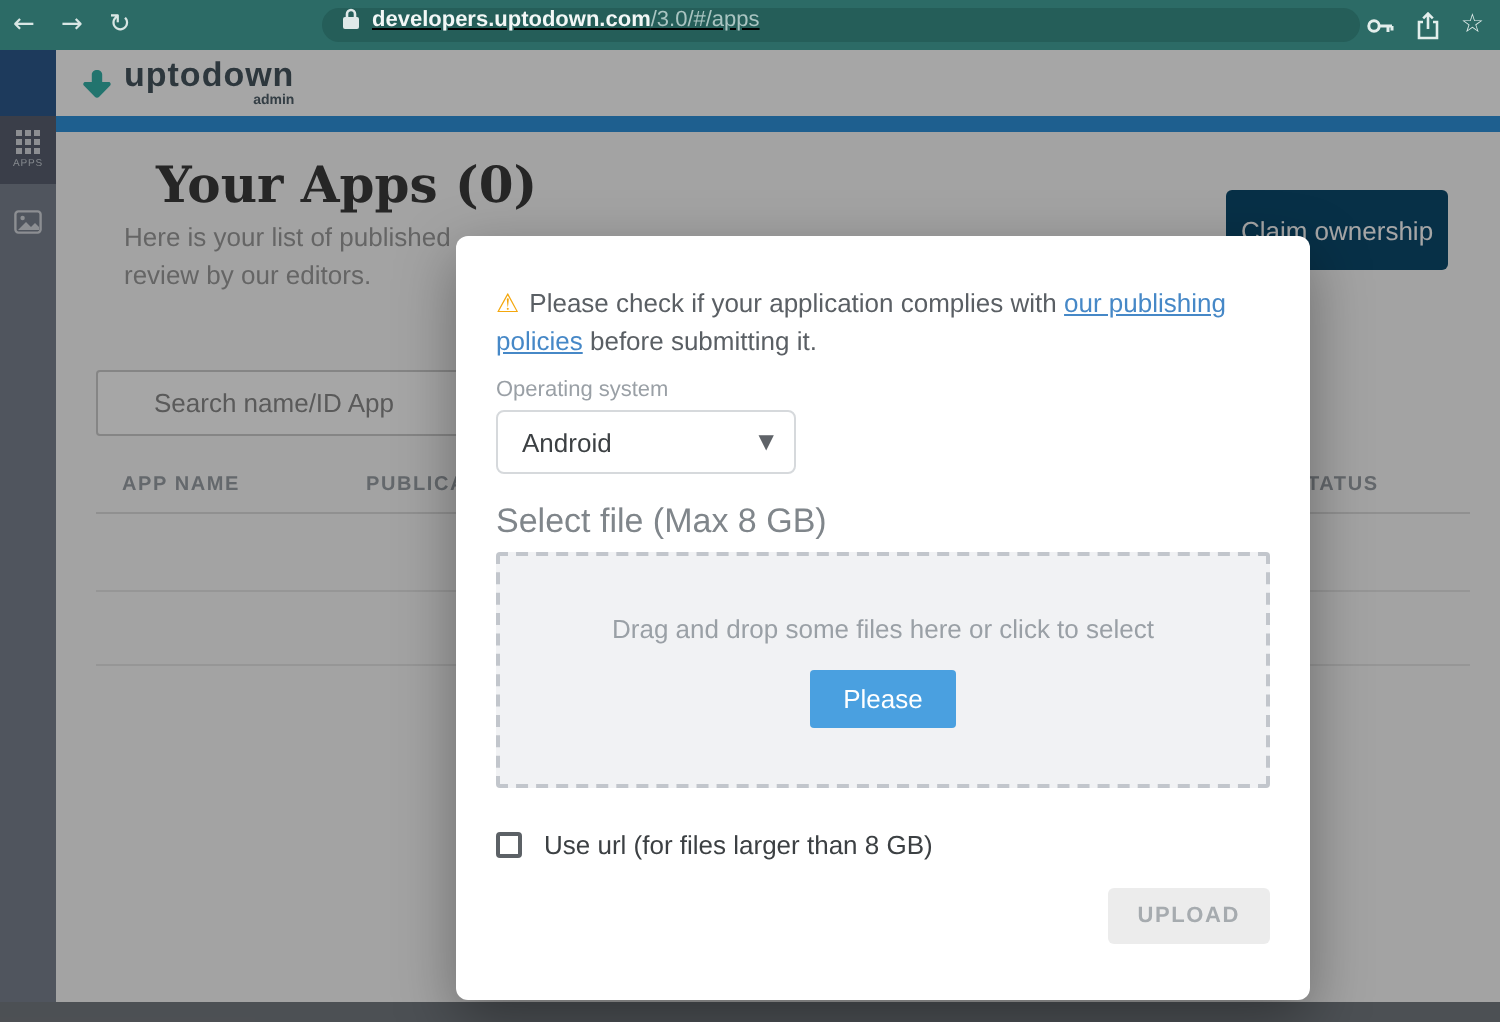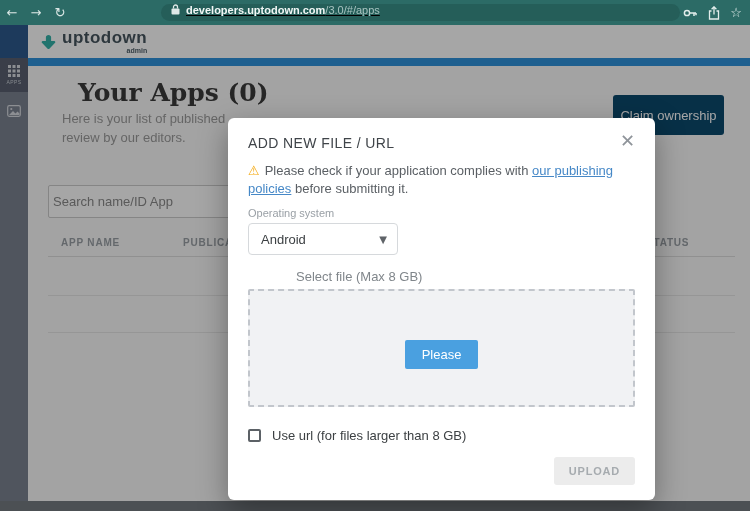--- a/index.html
+++ b/index.html
@@ -37,21 +37,21 @@
 
   .content { position:absolute; top:66px; left:28px; right:0; bottom:10px; background:#fafafa; }
   .page-title { position:absolute; left:50px; top:12px; font-family:"DejaVu Serif", serif;
     font-weight:bold; font-size:25px; color:#3b3b3b; }
   .page-subtitle { position:absolute; left:34px; top:43px; font-size:13px; color:#9c9c9c; line-height:19px; }
   .claim-btn { position:absolute; right:26px; top:29px; width:111px; height:40px; background:#0c4a6e;
     border:none; border-radius:3px; color:#ffffff; font-size:13px; cursor:pointer; }
 
   .search-box { position:absolute; left:20px; top:119px; width:262px; height:33px; background:#fff;
     border:1px solid #cccccc; border-radius:2px; display:flex; align-items:center; }
-  .search-box input { border:none; outline:none; flex:0 0 120px; margin-left:4px; font-size:13px; color:#444;
+  .search-box input { border:none; outline:none; flex:0 0 120px; margin-left:28px; font-size:13px; color:#444;
     background:transparent; }
   .search-box input::placeholder { color:#8a8a8a; }
   .search-icon { margin-left:8px; cursor:pointer; display:flex; }
   .clear-icon { margin-left:24px; font-size:15px; color:#5f6368; cursor:pointer;
     font-family:"DejaVu Sans", sans-serif; }
 
   .th { position:absolute; font-size:10px; font-weight:bold; color:#9aa0a6; letter-spacing:.8px; top:171px; }
   .th.c1 { left:33px; } .th.c2 { left:155px; } .th.c3 { left:618px; }
   .row-line { position:absolute; left:20px; right:15px; border-top:1px solid #dedede; }
   .row-line.l1 { top:190px; } .row-line.l2 { top:229px; border-color:#e6e6e6; }
@@ -69,21 +69,21 @@
     line-height:18px; }
   .modal-warning { margin-top:11px; font-size:13px; color:#5a5f64; line-height:18px; }
   .warn-icon { font-family:"DejaVu Sans", sans-serif; color:#f4a70d; font-size:13px; margin-right:5px; }
   .policy-link { color:#4688c7; text-decoration:underline; cursor:pointer; }
   .os-label { margin-top:9px; font-size:11px; color:#9aa0a6; }
   .os-select { margin-top:4px; width:150px; height:32px; border:1px solid #d6d9dc; border-radius:4px;
     display:flex; align-items:center; justify-content:space-between; padding:0 10px 0 12px; cursor:pointer;
     background:#fff; }
   .os-value { font-size:13px; color:#3c4043; }
   .os-caret { font-family:"DejaVu Sans", sans-serif; font-size:10px; color:#5f6368; }
-  .file-label { margin-top:14px; font-size:13px; color:#80868b;margin-left:48px; }
+  .file-label { margin-top:14px; font-size:17px; color:#80868b; }
   .dropzone { margin-top:5px; height:118px; border:2px dashed #c2c6cc; background:#f1f2f4; border-radius:2px;
     display:flex; flex-direction:column; align-items:center; justify-content:center; cursor:pointer; }
   .dropzone-text { font-size:13px; color:#9aa0a6; }
   .browse-btn { margin-top:13px; padding:7px 17px; background:#4aa0e0; color:#ffffff; font-size:13px;
     border:none; border-radius:2px; cursor:pointer; }
   .url-row { margin-top:21px; display:flex; align-items:center; }
   .checkbox { width:13px; height:13px; border:2px solid #5c6166; border-radius:2px; cursor:pointer;
     background:#fff; flex:none; }
   .checkbox-label { margin-left:11px; font-size:13px; color:#3c4043; }
   .modal-footer { margin-top:14px; display:flex; justify-content:flex-end; }
@@ -183,39 +183,36 @@
   <div class="row-line l1"></div>
   <div class="row-line l2"></div>
   <div class="row-line l3"></div>
 </div>
 
 <div class="page-footer"></div>
 
 <div class="overlay"></div>
 
 <div class="modal">
-  <div class="modal-head">
-    <span class="modal-title">ADD NEW FILE / URL</span>
-    <span class="modal-close">✕</span>
-  </div>
 
   <div class="modal-warning">
     <span class="warn-icon">⚠</span><span>Please check if your application complies with</span>
     <a class="policy-link">our publishing policies</a>
     <span>before submitting it.</span>
   </div>
 
   <div class="os-label">Operating system</div>
   <div class="os-select">
     <span class="os-value">Android</span>
     <span class="os-caret">▼</span>
   </div>
 
   <div class="file-label">Select file (Max 8 GB)</div>
   <div class="dropzone">
+    <span class="dropzone-text">Drag and drop some files here or click to select</span>
     <button class="browse-btn">Please</button>
   </div>
 
   <div class="url-row">
     <span class="checkbox"></span>
     <span class="checkbox-label">Use url (for files larger than 8 GB)</span>
   </div>
 
   <div class="modal-footer">
     <button class="upload-btn">UPLOAD</button>

